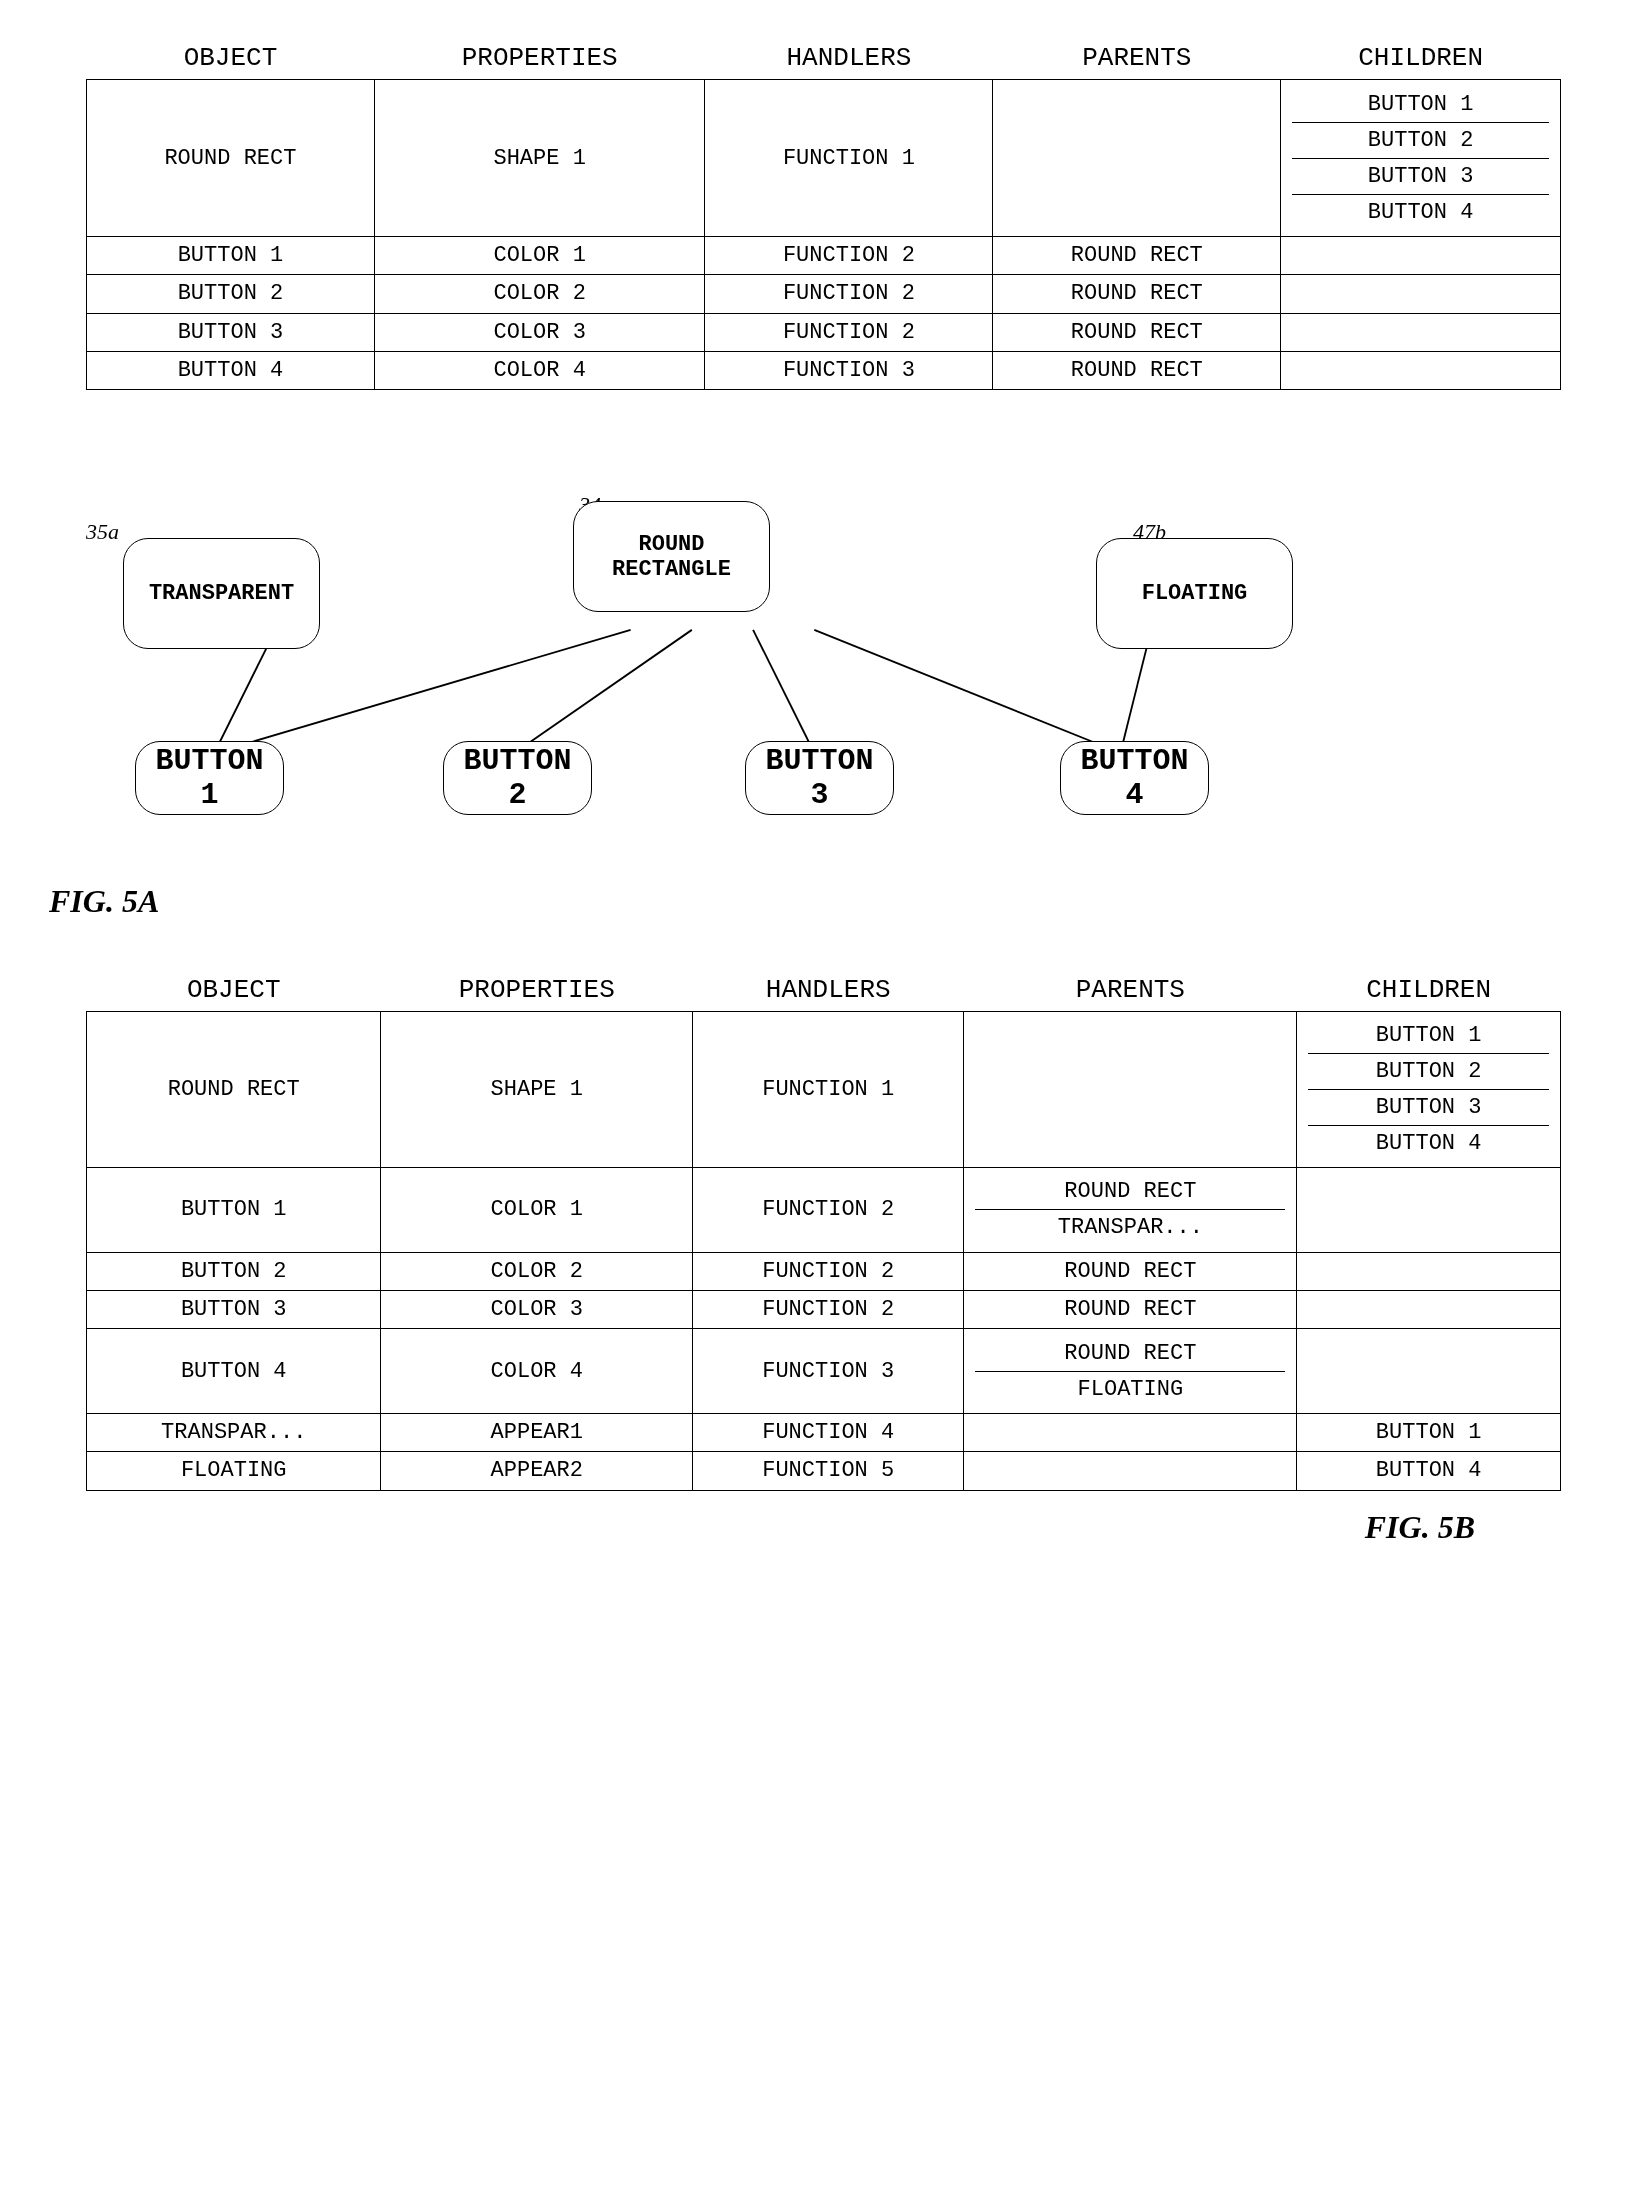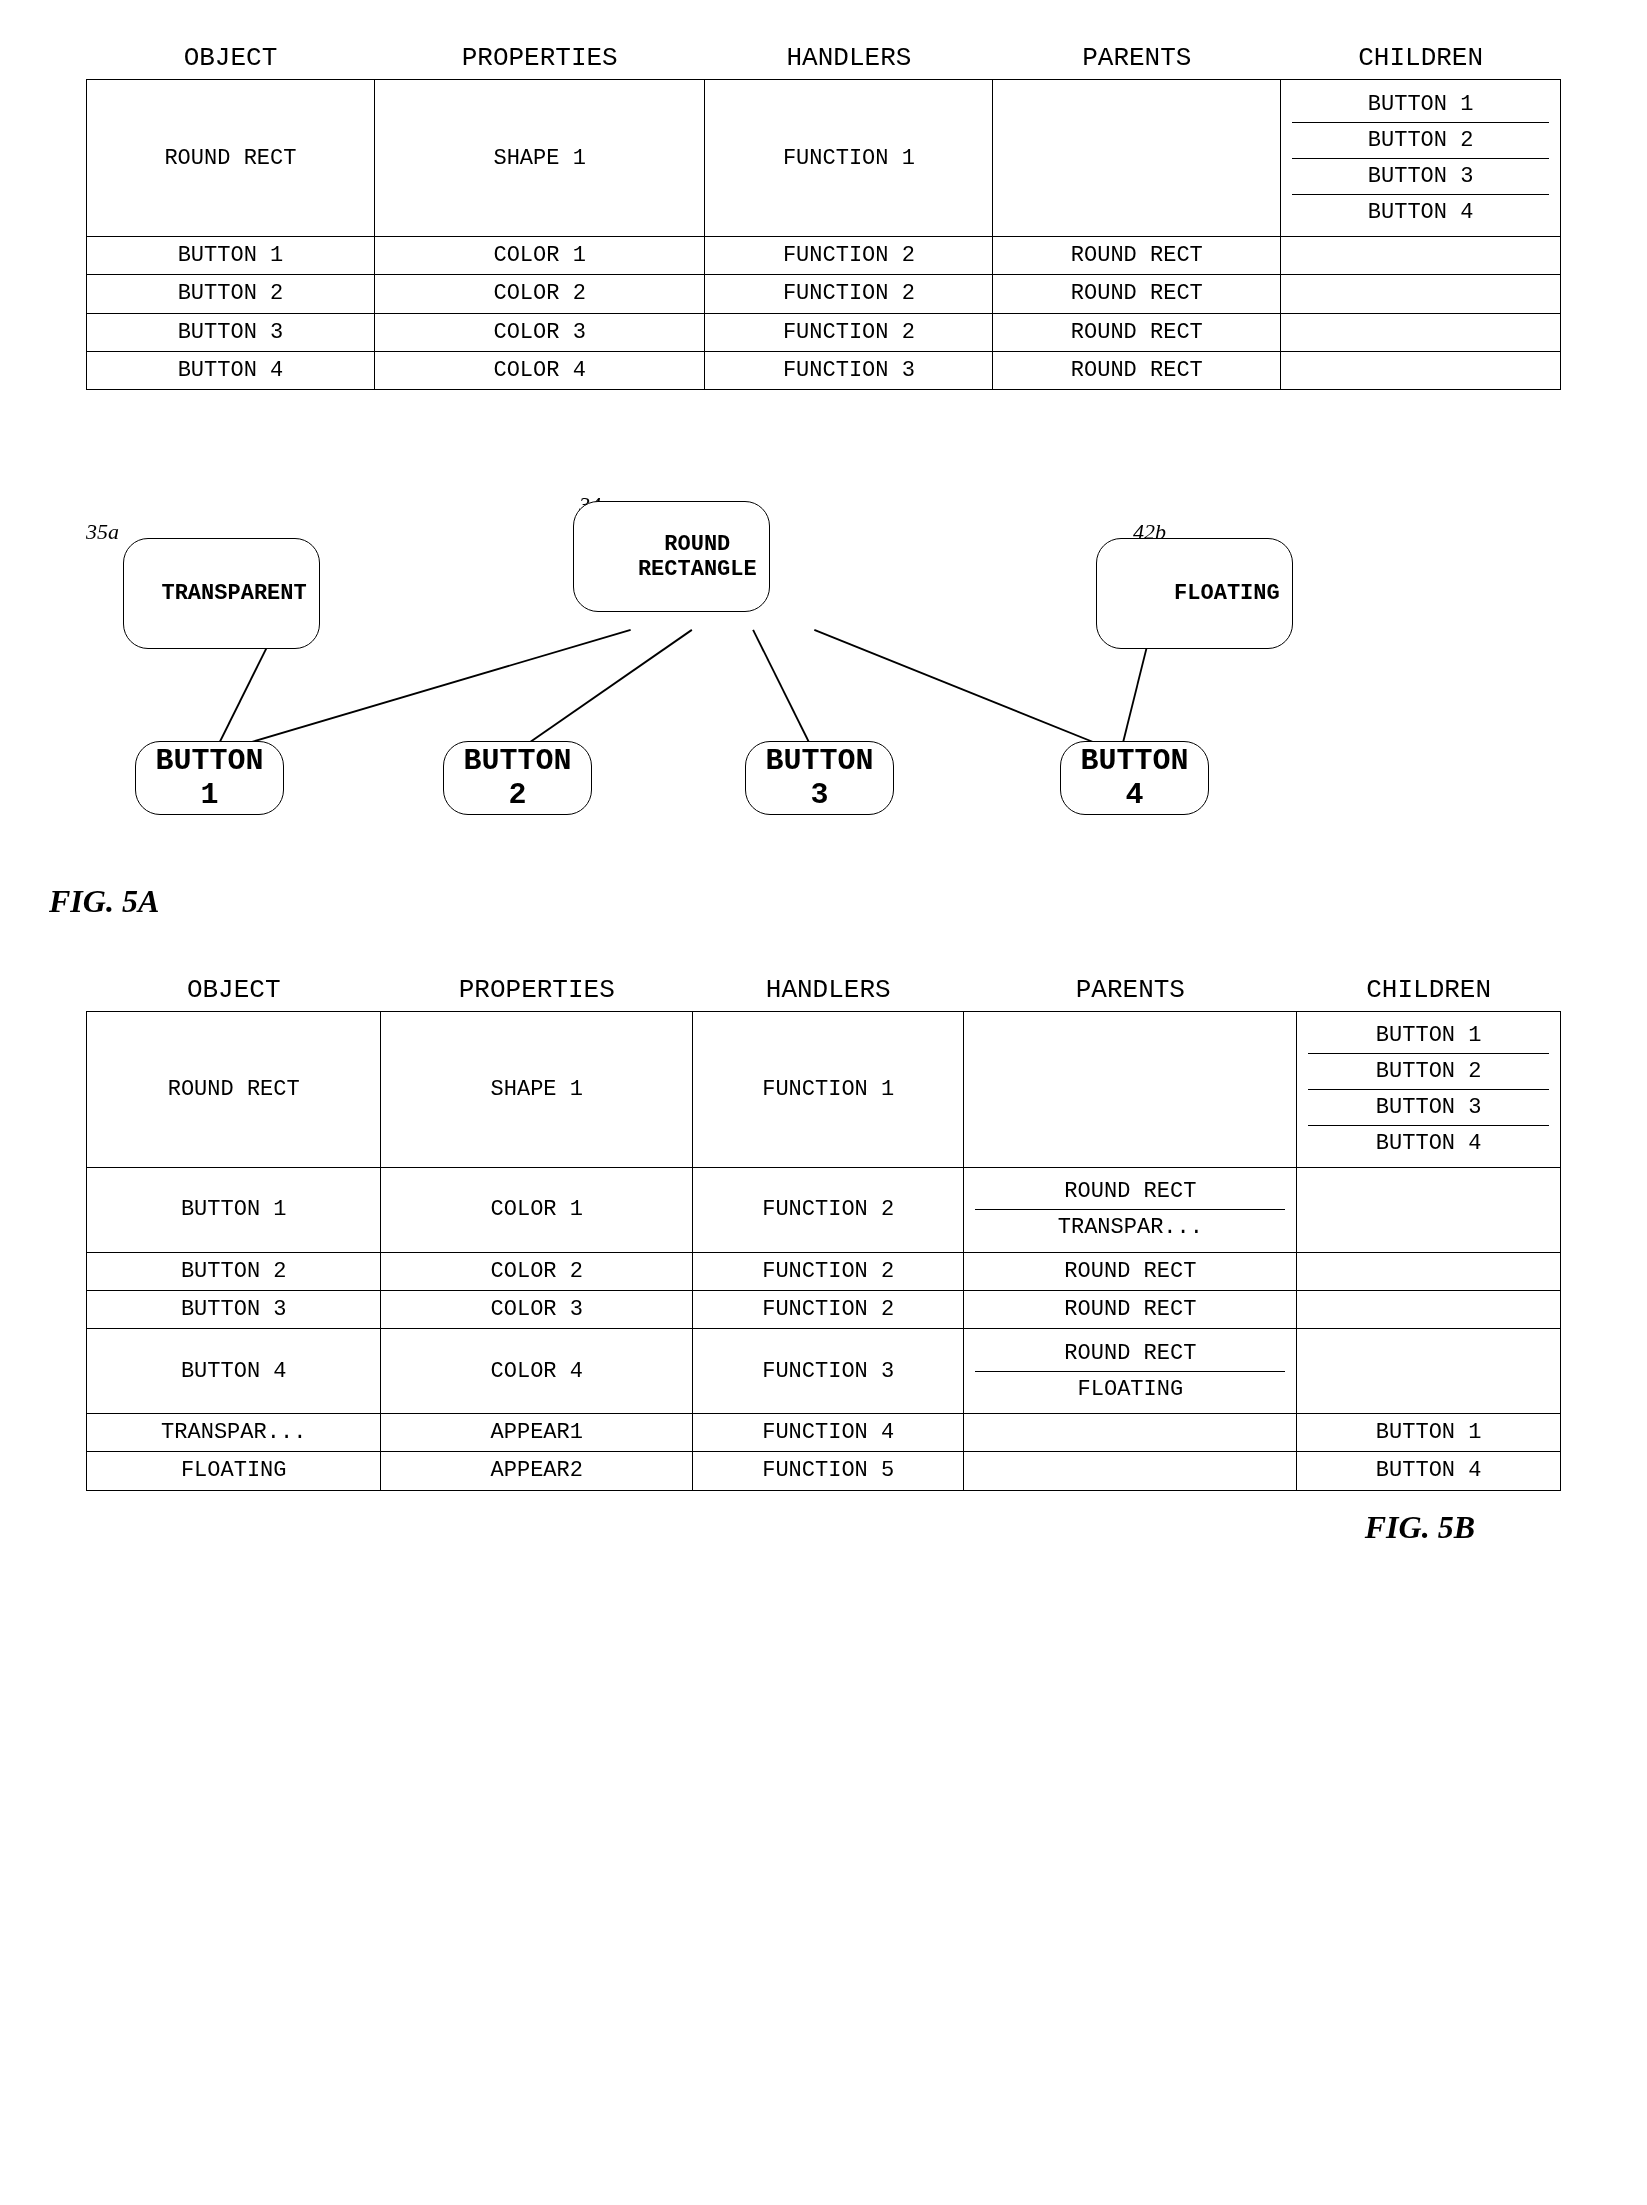--- a/index.html
+++ b/index.html
@@ -70,21 +70,20 @@
       font-size: 23.4px;
       font-weight: bold;
       background: #fff;
       padding: 6.2px 12.3px;
     }
 
     .node-large {
       width: 197px;
       height: 111px;
       font-size: 22px;
-      justify-content: flex-end;
     }
 
     .node-small {
       width: 149px;
       height: 74px;
       font-size: 30px;
     }
 
     .fig-label-center {
       text-align: left;
@@ -219,21 +218,21 @@
 
       <line x1="1150" y1="310" x2="1250" y2="510" stroke="#000" stroke-width="3"></line>
 
       <line x1="1250" y1="310" x2="1750" y2="510" stroke="#000" stroke-width="3"></line>
 
       <line x1="1800" y1="310" x2="1750" y2="510" stroke="#000" stroke-width="3"></line>
     </svg>
 
     <span class="anno" style="left:37px; top:80px;">35a</span>
     <span class="anno" style="left:530px; top:37px;margin-top:16px;">34</span>
-    <span class="anno" style="left:1084px; top:80px;">42b</span>
+    <span class="anno" style="left:1084px; top:80px;">47b</span>
 
     <div class="node node-large" style="left:74px; top:99px;">
       <span>TRANSPARENT</span>
     </div>
 
     <div class="node node-large" style="left:524px; top:62px;">
       <span style="white-space:pre-line;">ROUND
 RECTANGLE</span>
     </div>
 

